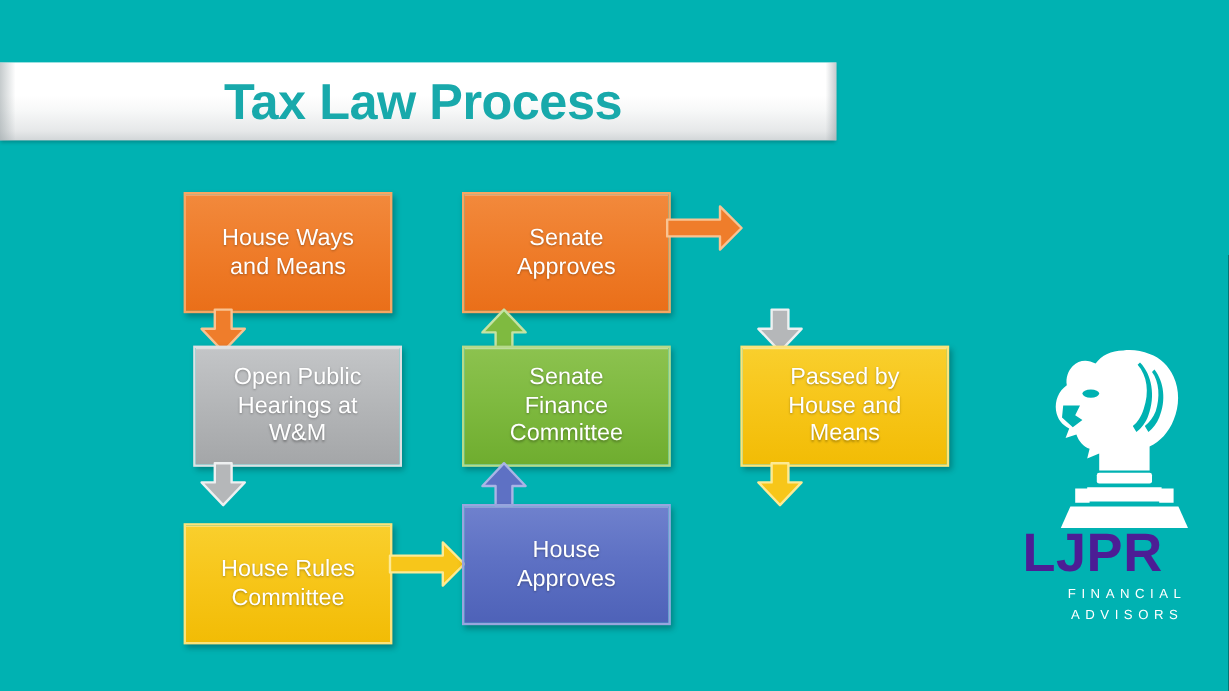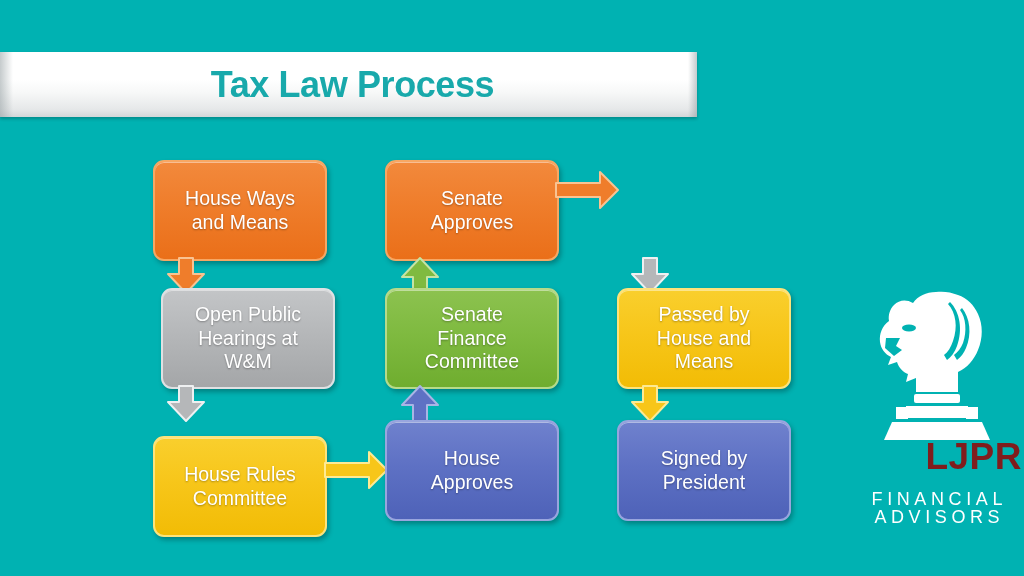--- a/index.html
+++ b/index.html
@@ -46,31 +46,31 @@
     background: linear-gradient(to left, rgba(140,150,155,0.5), rgba(255,255,255,0));
   }
   #title-text {
     position: absolute;
     left: 0; right: 0;
     top: 50%;
     transform: translateY(-50%);
     text-align: center;
     padding-left: 8px;
     color: #18a9ab;
-    font-size: 36px;
+    font-size: 42px;
     font-weight: bold;
     letter-spacing: -0.4px;
     white-space: nowrap;
     z-index: 2;
   }
 
   
   .node {
     position: absolute;
-    border-radius: 11px;
+    border-radius: 0;
     display: flex;
     align-items: center;
     justify-content: center;
     text-align: center;
     color: #ffffff;
     font-size: 19.5px;
     line-height: 1.22;
     box-sizing: border-box;
     padding: 4px 8px;
     box-shadow: 2px 3px 5px rgba(0,0,0,0.28),
@@ -116,34 +116,34 @@
     left: 14px;
     top: 0;
     width: 140px;
     height: 160px;
   }
   #logo-word {
     position: absolute;
     left: 0;
     top: 152px;
     width: 170px;
-    text-align: right;
-    color: #7f1d1d;
-    font-size: 37px;
+    text-align: left;
+    color: #4c1d95;
+    font-size: 45px;
     font-weight: bold;
     letter-spacing: 0.5px;
     line-height: 1;
   }
   #logo-sub1, #logo-sub2 {
     position: absolute;
     left: 0;
     width: 170px;
     text-align: center;
     color: #ffffff;
-    font-size: 18px;
+    font-size: 11px;
     letter-spacing: 4.6px;
     line-height: 1;
     text-indent: 4.6px;
   }
   #logo-sub1 { top: 204px; }
   #logo-sub2 { top: 222px; }
 </style>
 </head>
 <body>
 
@@ -219,22 +219,20 @@
   <div class="node yellow" style="left:617px; top:288px; width:174px; height:101px;">Passed by
 House and
 Means</div>
 
   <div class="arrow" style="left:630px; top:386px;">
     <svg width="40" height="36" viewBox="0 0 40 36">
       <polygon points="13,0 27,0 27,16 38,16 20,35 2,16 13,16" fill="#f7c61a" stroke="#fdea94" stroke-width="2" stroke-linejoin="round"></polygon>
     </svg>
   </div>
 
-  <div class="node blue" style="left:617px; top:420px; width:174px; height:101px;">Signed by
-President</div>
 
   <div id="logo">
     <div id="logo-mark">
       <svg viewBox="0 0 140 160" width="140" height="160">
         <g fill="#ffffff">
 
           <path d="M70 6
                    C60 6 52 10 47 17
                    C40 13 33 14 28 19
                    C24 23 22 29 23 35

